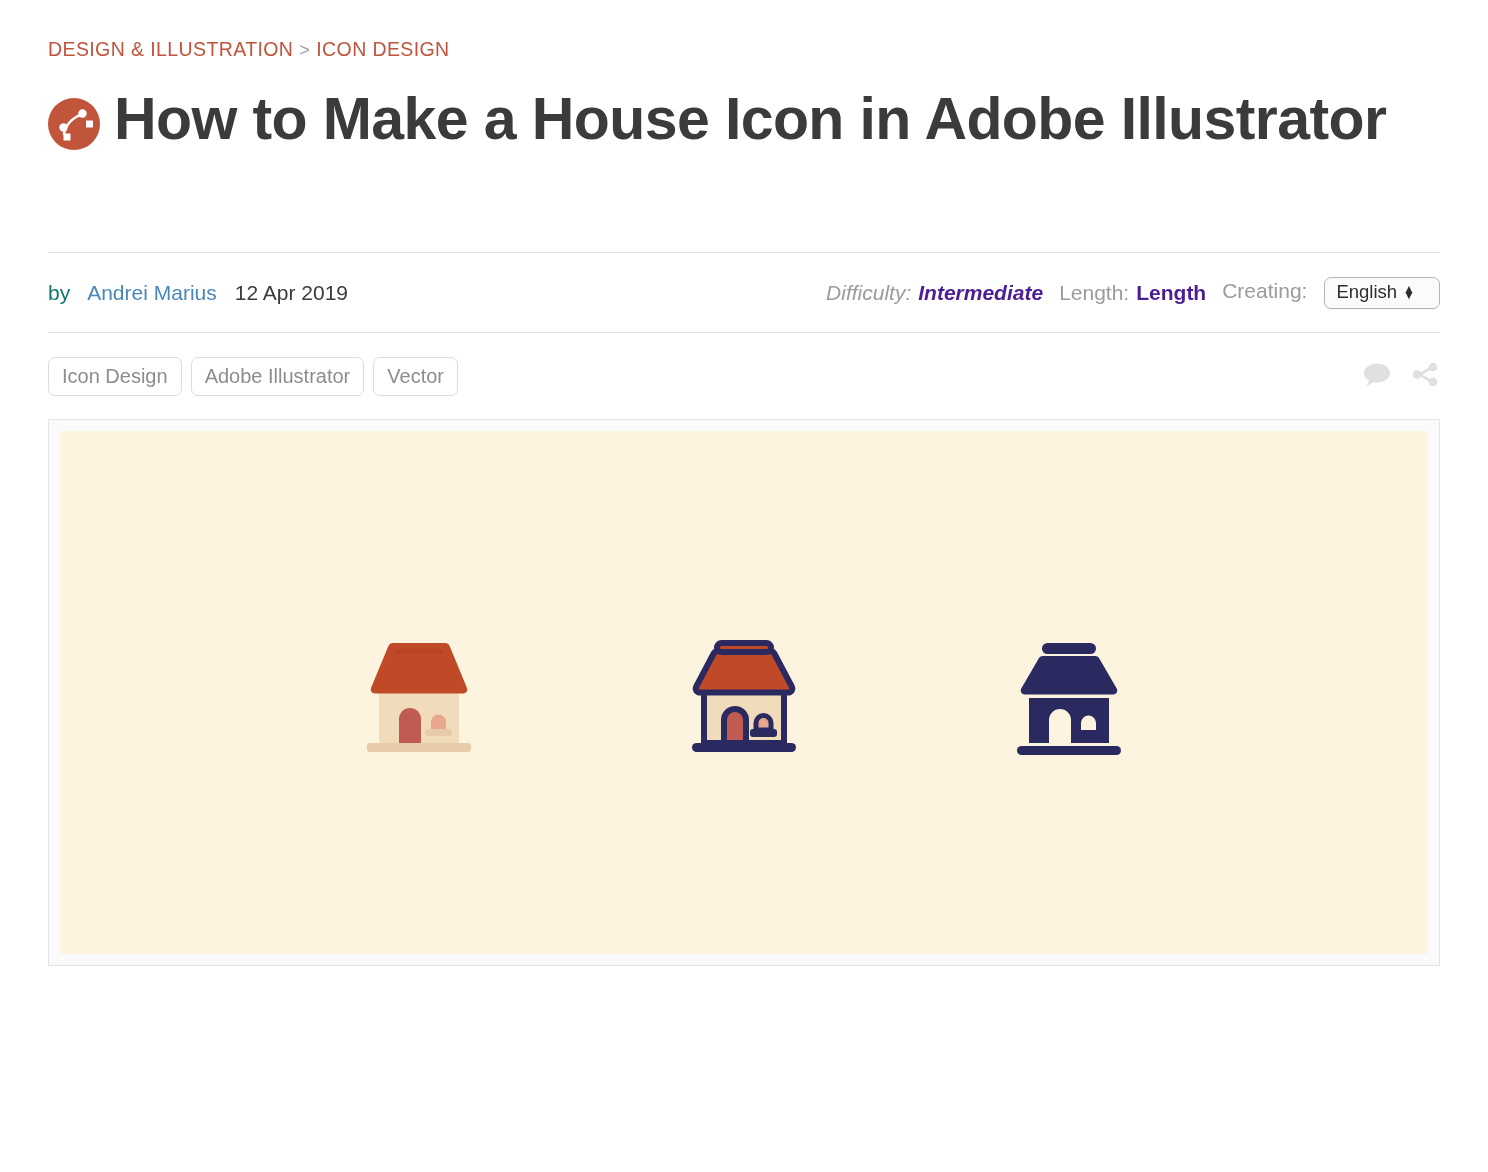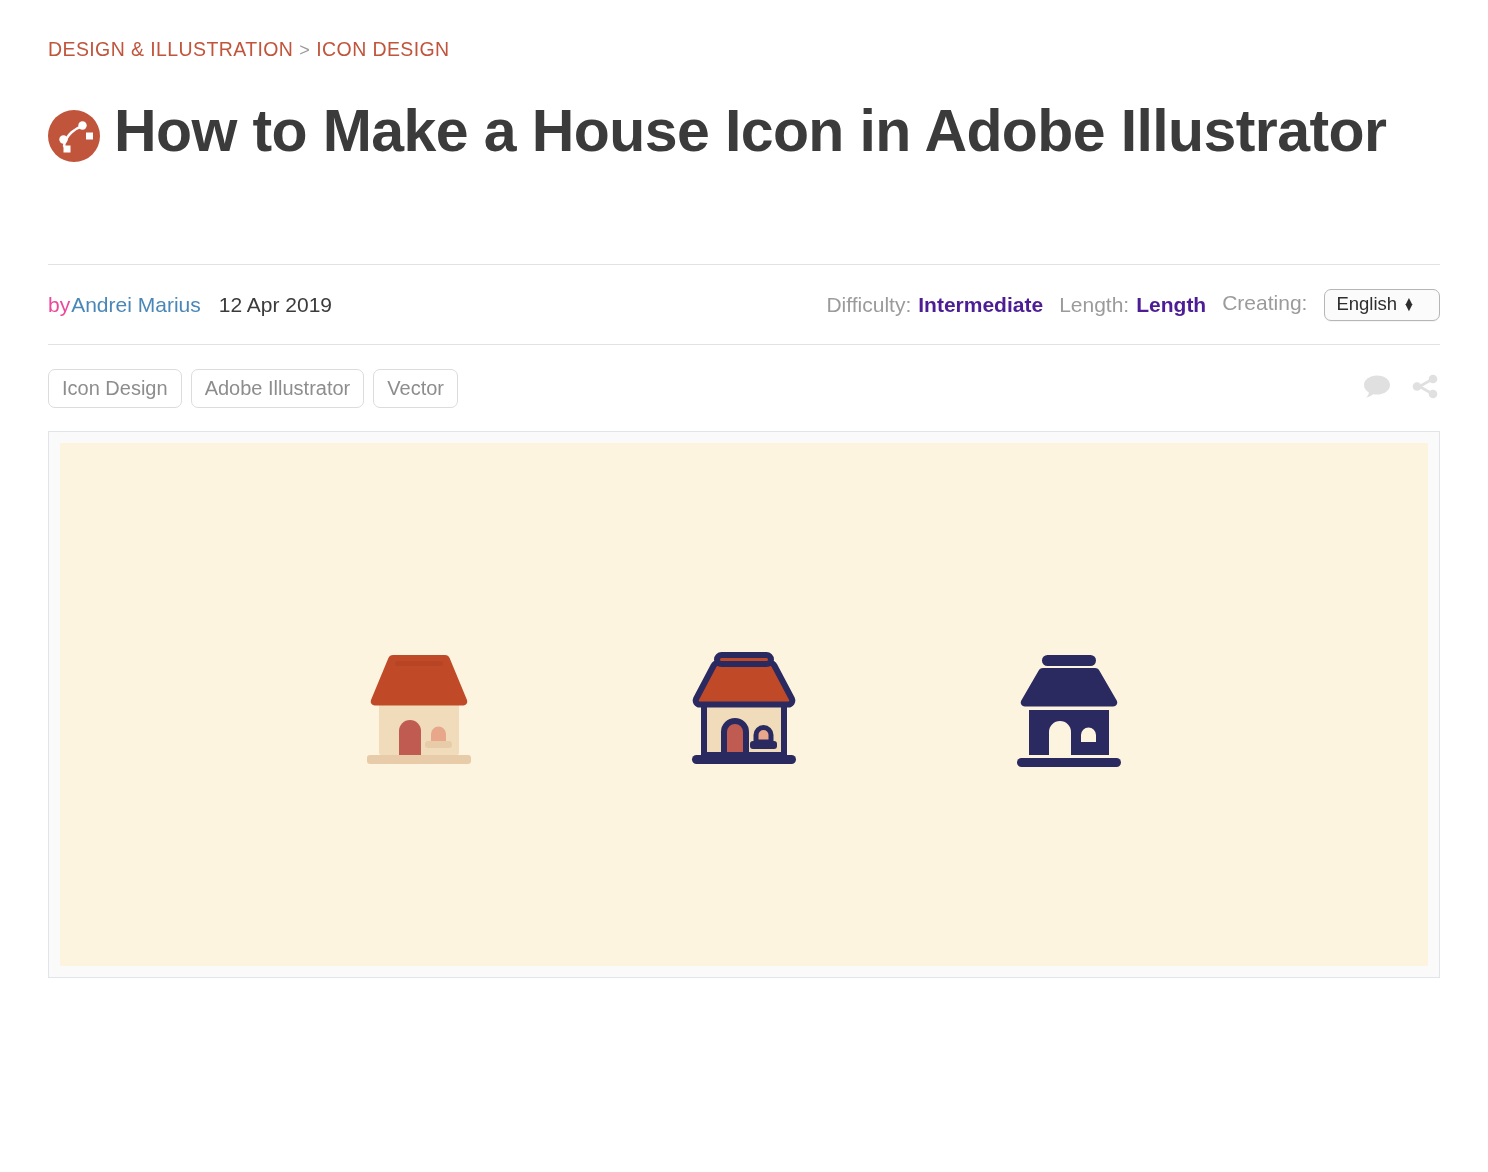--- a/index.html
+++ b/index.html
@@ -35,21 +35,21 @@
     text-decoration: none;
   }
   .crumb-sep {
     color: #9a9a9a;
     padding: 0 6px;
     font-size: 18px;
   }
 
   
   .title-row {
-    margin-top: 36px;
+    margin-top: 24px;
     display: block;
   }
   .title-badge {
     width: 52px;
     height: 52px;
     border-radius: 50%;
     background: #c0553c;
     display: inline-block;
     vertical-align: top;
     margin-top: 14px;
@@ -77,35 +77,35 @@
 
   
   .meta-row {
     height: 79px;
     display: flex;
     align-items: center;
     justify-content: space-between;
     font-size: 21px;
   }
   .meta-left { color: #3b3b3b; white-space: nowrap; }
-  .meta-left .by { color: #ec4899; }
+  .meta-left .by { color: #0f766e; }
   .author-link {
     color: #4a87b8;
     text-decoration: none;
-    margin-left: 1px;
+    margin-left: 17px;
   }
   .pub-date { margin-left: 18px; color: #3b3b3b; }
 
   .meta-right {
     display: flex;
     align-items: center;
     white-space: nowrap;
   }
   .meta-item { margin-left: 16px; display: flex; align-items: baseline; }
-  .meta-item:first-child { margin-left: 0; }
+  .meta-item:first-child { margin-left: 0; font-style: italic; }
   .meta-label { color: #9b9b9b; margin-right: 7px; }
   .meta-value { color: #4c1d95; font-weight: bold; }
   .lang-select {
     margin-left: 10px;
     border: 1px solid #b6b6b6;
     border-radius: 7px;
     background: #fbfbfb;
     padding: 3px 24px 4px 11px;
     font-size: 18.5px;
     color: #2e2e2e;

